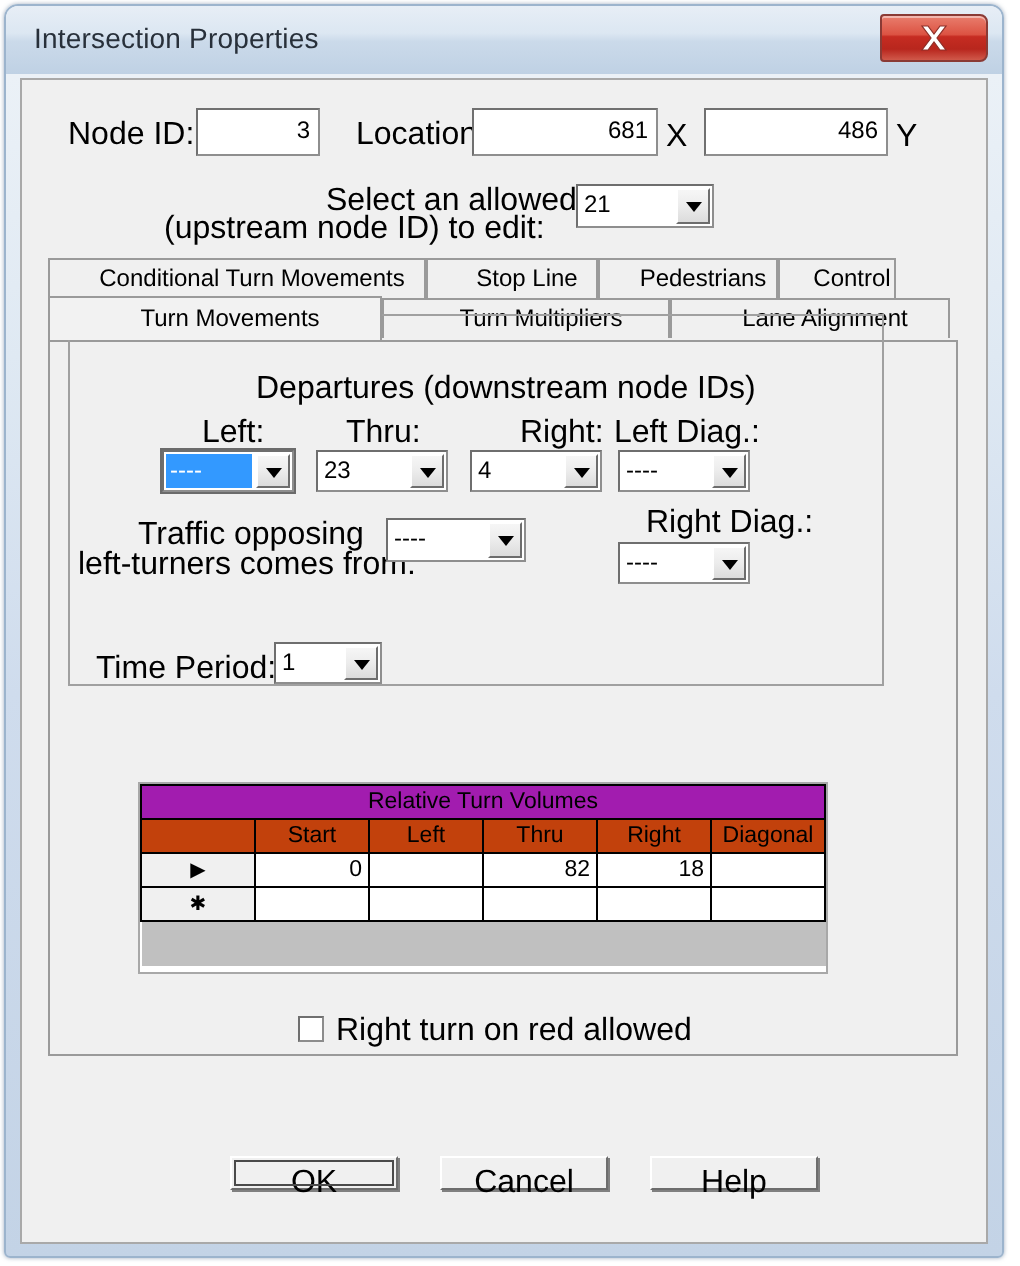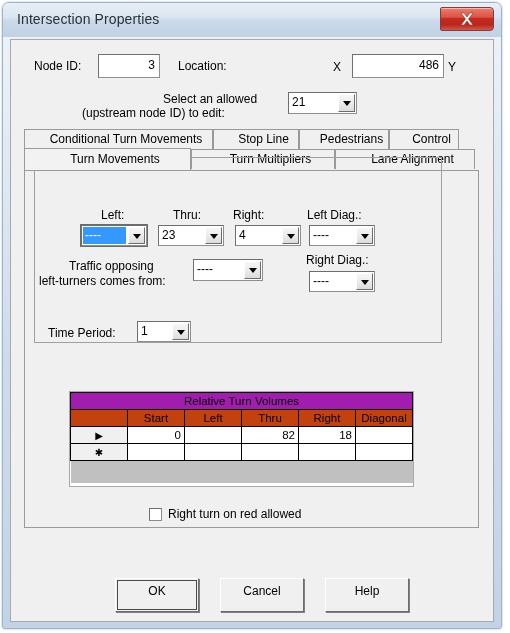--- a/index.html
+++ b/index.html
@@ -54,21 +54,21 @@
   
   #client {
     position: absolute;
     left: 7px; top: 36px;
     width: 484px; height: 583px;
     background: #f0f0f0;
     border: 1px solid #a9a9a9;
     box-sizing: border-box;
   }
 
-  .lbl { position: absolute; white-space: nowrap; font-size: 12px; color: #000; }
+  .lbl { position: absolute; white-space: nowrap; font-size: 16px; color: #000; }
 
   
   .tfield {
     position: absolute;
     background: #ffffff;
     border: 1px solid #8e8e8e;
     border-top-color: #707070;
     border-left-color: #707070;
     box-sizing: border-box;
     font-size: 12px;
@@ -197,28 +197,28 @@
     background: #fff;
     border: 1px solid #8c8c8c;
     border-top-color: #6f6f6f; border-left-color: #6f6f6f;
     box-sizing: border-box;
   }
   #chk-label { position: absolute; left: 157px; top: 467px; }
 
   
   .btn {
     position: absolute;
-    height: 34px; width: 84px;
+    height: 17px; width: 84px;
     background: #f0f0f0;
     border: 1px solid #888888;
     border-top-color: #ffffff; border-left-color: #ffffff;
     border-right-color: #6d6d6d; border-bottom-color: #6d6d6d;
     box-shadow: 1px 1px 0 #808080;
     box-sizing: border-box;
-    font-size: 12px; line-height: 25px; text-align: center;
+    font-size: 16px; line-height: 25px; text-align: center;
     color: #000; cursor: pointer;
   }
   .btn.default { outline: 1px solid #4a4a4a; outline-offset: -3px; }
 </style>
 </head>
 <body>
 
 <div id="window">
 
   <div id="titlebar">
@@ -229,53 +229,55 @@
       </svg>
     </div>
   </div>
 
   <div id="client">
 
     <div class="lbl" style="left:23px; top:19px;">Node ID:</div>
     <div class="tfield" style="left:87px; top:14px; width:62px; height:24px;">3</div>
 
     <div class="lbl" style="left:167px; top:19px;">Location:</div>
+    <div class="tfield" style="left:225px; top:14px; width:93px; height:24px;">681</div>
     <div class="lbl" style="left:322px; top:20px;">X</div>
     <div class="tfield" style="left:341px; top:14px; width:92px; height:24px;">486</div>
     <div class="lbl" style="left:437px; top:20px;">Y</div>
 
     <div class="lbl" style="left:152px; top:52px;">Select an allowed</div>
     <div class="lbl" style="left:71px; top:66px;">(upstream node ID) to edit:</div>
     <div class="combo" style="left:277px; top:52px; width:69px; height:22px;">
       <div class="ctext">21</div>
       <div class="arrowbtn"></div>
     </div>
 
     <div id="tabs-outer">
 
       <div class="tabrow" style="top:0;">
         <div class="tab" style="left:0px;   width:189px;">Conditional Turn Movements</div>
         <div class="tab" style="left:189px; width:86px;">Stop Line</div>
         <div class="tab" style="left:275px; width:90px;">Pedestrians</div>
-        <div class="tab" style="left:365px; width:70px;">Control</div>
+        <div class="tab" style="left:365px; width:59px;">Control</div>
       </div>
 
       <div class="tabrow" style="top:20px;">
         <div class="tab active" style="left:0px;   width:167px;">Turn Movements</div>
         <div class="tab" style="left:167px; width:144px;">Turn Multipliers</div>
         <div class="tab" style="left:311px; width:140px;">Lane Alignment</div>
       </div>
 
       <div id="tabpanel"></div>
     </div>
 
+    <div class="lbl" style="left:117px; top:146px;">Departures (downstream node IDs)</div>
 
     <div class="lbl" style="left:90px;  top:168px;">Left:</div>
     <div class="lbl" style="left:162px; top:168px;">Thru:</div>
-    <div class="lbl" style="left:222px; top:168px;">Right:</div>
+    <div class="lbl" style="left:249px; top:168px;">Right:</div>
     <div class="lbl" style="left:296px; top:168px;">Left Diag.:</div>
 
     <div class="combo sel focus" style="left:70px; top:185px; width:66px; height:21px;">
       <div class="cinner"></div>
       <div class="ctext">----</div>
       <div class="arrowbtn"></div>
     </div>
     <div class="combo" style="left:147px; top:185px; width:66px; height:21px;">
       <div class="ctext">23</div>
       <div class="arrowbtn"></div>
@@ -289,21 +291,21 @@
       <div class="arrowbtn"></div>
     </div>
 
     <div class="lbl" style="left:58px; top:219px;">Traffic opposing</div>
     <div class="lbl" style="left:28px; top:234px;">left-turners comes from:</div>
     <div class="combo" style="left:182px; top:219px; width:70px; height:22px;">
       <div class="ctext">----</div>
       <div class="arrowbtn"></div>
     </div>
 
-    <div class="lbl" style="left:295px; top:213px;text-align:center;">Right Diag.:</div>
+    <div class="lbl" style="left:312px; top:213px;text-align:center;">Right Diag.:</div>
     <div class="combo" style="left:298px; top:231px; width:66px; height:21px;">
       <div class="ctext">----</div>
       <div class="arrowbtn"></div>
     </div>
 
     <div id="groupbox"></div>
     <div id="groupbox-title">Time-varying data</div>
 
     <div class="lbl" style="left:37px; top:286px;">Time Period:</div>
     <div class="combo" style="left:126px; top:281px; width:54px; height:21px;">

